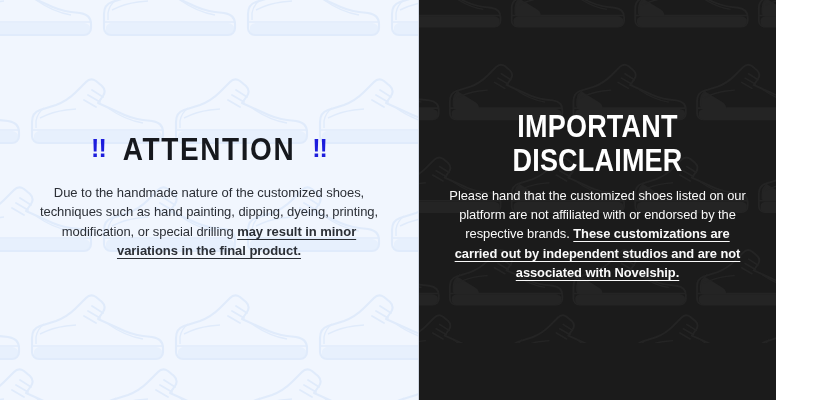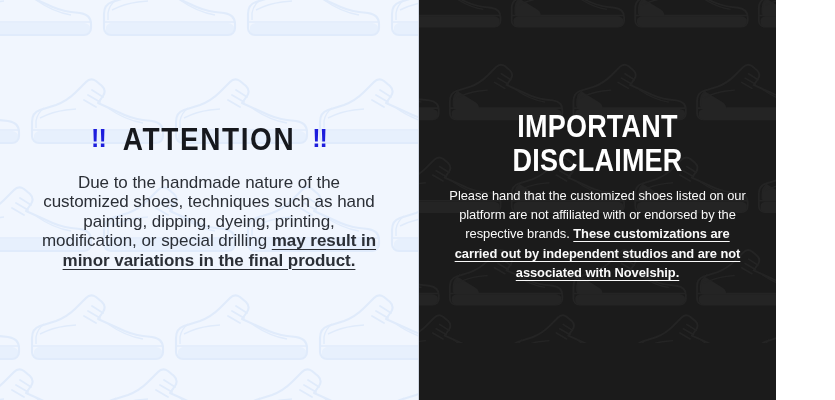--- a/index.html
+++ b/index.html
@@ -72,21 +72,21 @@
     font-size: 28px;
     font-weight: 700;
     letter-spacing: 1.6px;
     line-height: 1;
     transform: scaleY(1.14);
     transform-origin: center;
   }
 
   .attn-body {
     color: #2b2f36;
-    font-size: 17px;
+    font-size: 13px;
     line-height: 19.4px;
     letter-spacing: -0.05px;
     margin: 0;
   }
   .attn-body .plain { font-weight: 400; }
   .attn-body .stress {
     font-weight: 700;
     text-decoration: underline;
     text-underline-offset: 2.5px;
     text-decoration-thickness: 1.1px;

